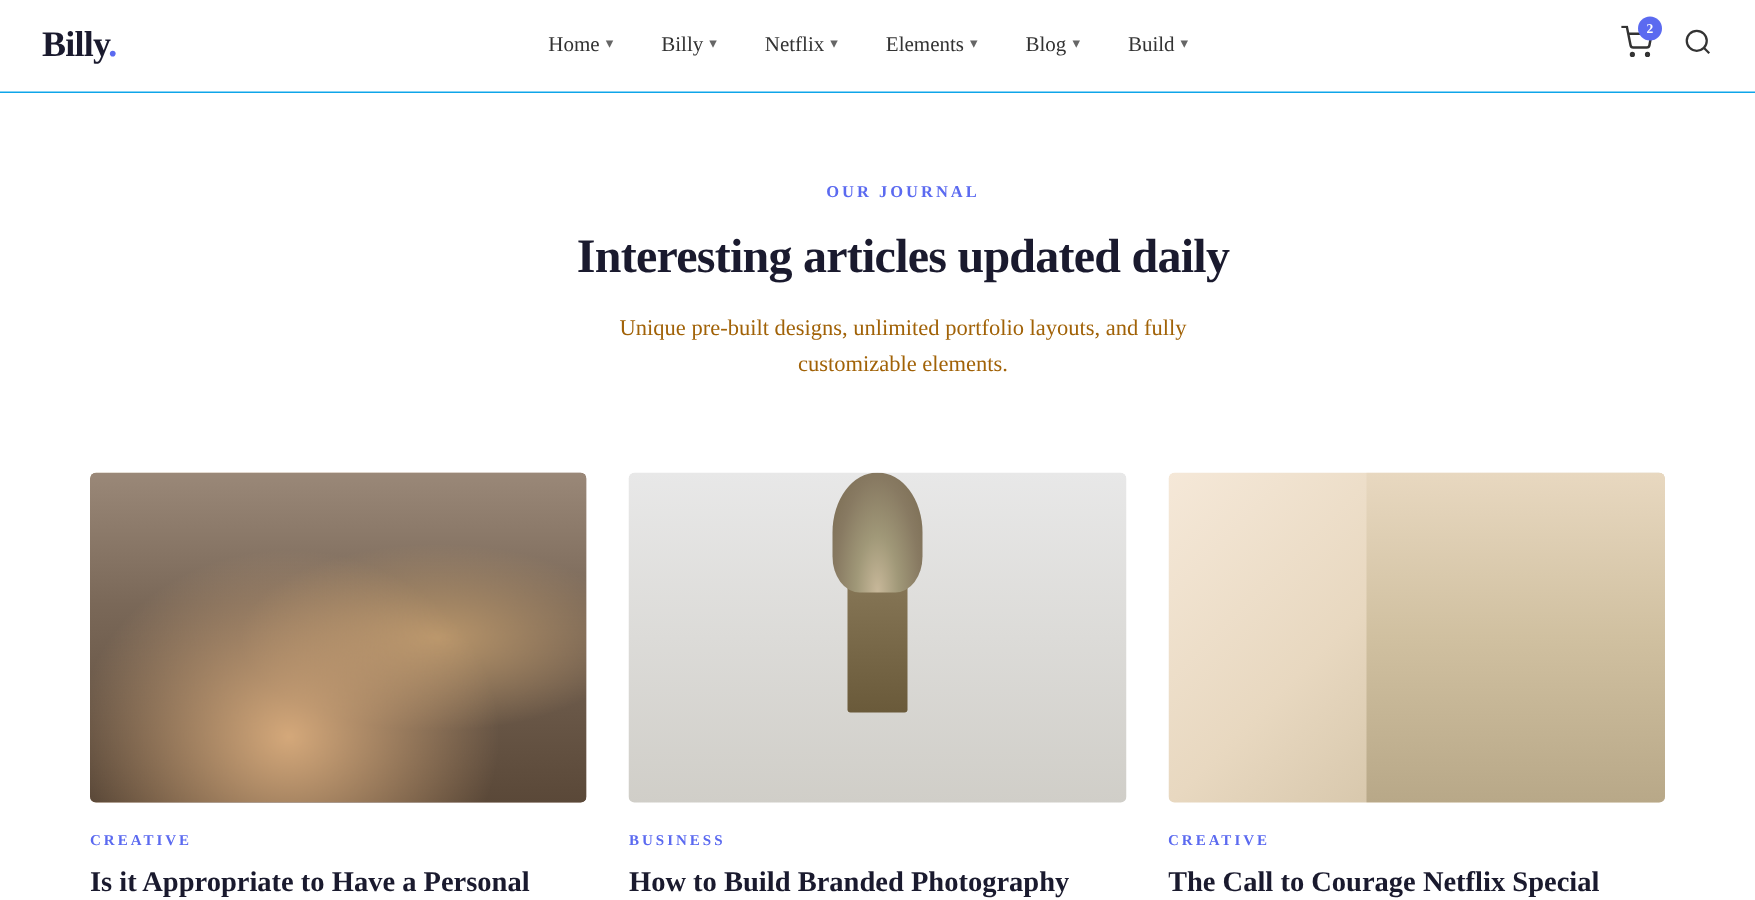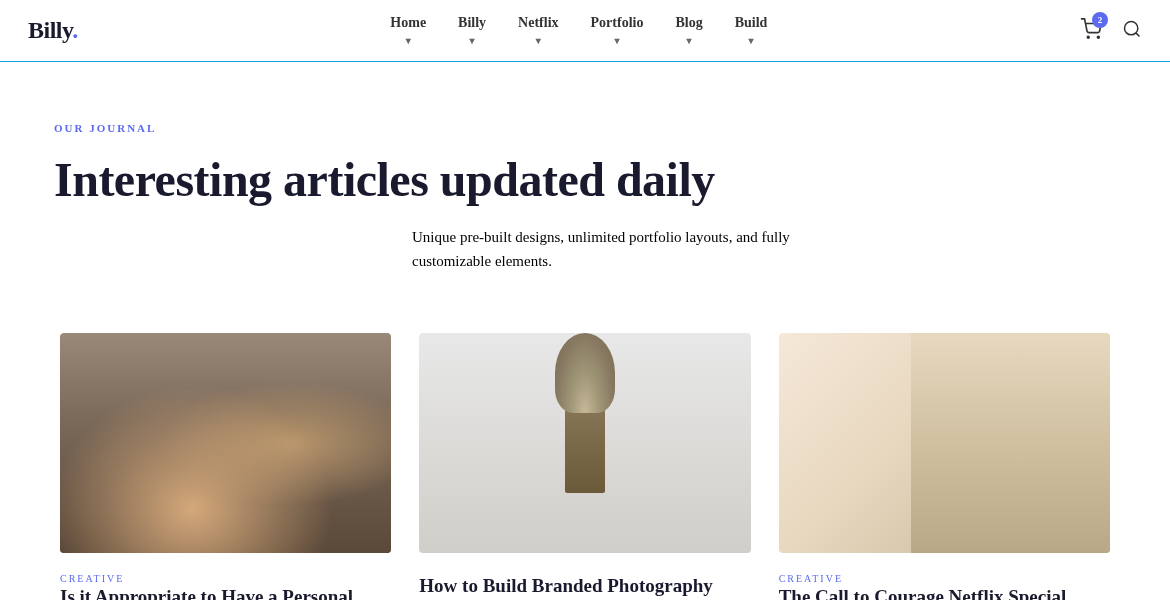--- a/index.html
+++ b/index.html
@@ -39,27 +39,26 @@
     }
 
     nav {
       display: flex;
       align-items: center;
       gap: 32px;
     }
 
     .nav-item {
       display: flex;
-      align-items: center;
+      align-items: flex-start;
       gap: 4px;
       font-size: 14px;
       color: #333;
       cursor: pointer;
-      font-weight: 700;
-      flex-direction: column;
+      font-weight: 400;
     }
 
     .nav-item .chevron {
       font-size: 10px;
       color: #666;
     }
 
     .header-icons {
       display: flex;
       align-items: center;
@@ -88,46 +87,46 @@
     }
 
     .search-icon-btn {
       cursor: pointer;
       font-size: 16px;
       color: #333;
     }
 
     
     .hero {
-      text-align: left;
+      text-align: center;
       padding: 60px 20px 40px;
       margin-left: 34px;
     }
 
     .hero-tag {
       font-size: 11px;
       font-weight: 700;
       letter-spacing: 2px;
       color: #5b6af0;
       text-transform: uppercase;
       margin-bottom: 18px;
     }
 
     .hero-title {
-      font-size: 48px;
+      font-size: 32px;
       font-weight: 700;
       color: #1a1a2e;
       letter-spacing: -0.5px;
       margin-bottom: 18px;
       font-family: Georgia, serif;
     }
 
     .hero-desc {
       font-size: 15px;
-      color: #000000;
+      color: #a16207;
       max-width: 380px;
       margin: 0 auto;
       line-height: 1.6;
     }
 
     
     .cards-section {
       padding: 20px 60px 40px;
     }
 
@@ -208,23 +207,24 @@
       width: 60%;
       background: linear-gradient(180deg, #e8d8c0 0%, #d0c0a0 50%, #b8a888 100%);
     }
 
     .card-body {
       padding: 20px 0 10px;
     }
 
     .card-category {
       font-size: 10px;
-      font-weight: 400;
+      font-weight: 700;
       letter-spacing: 2px;
       text-transform: uppercase;
+      margin-bottom: 10px;
     }
 
     .card-category.creative {
       color: #5b6af0;
     }
 
     .card-category.business {
       color: #5b6af0;
     }
 
@@ -253,21 +253,21 @@
       </div>
       <div class="nav-item">
         <span>Billy</span>
         <span class="chevron">▾</span>
       </div>
       <div class="nav-item">
         <span>Netflix</span>
         <span class="chevron">▾</span>
       </div>
       <div class="nav-item">
-        <span>Portfolio</span>
+        <span>Elements</span>
         <span class="chevron">▾</span>
       </div>
       <div class="nav-item">
         <span>Blog</span>
         <span class="chevron">▾</span>
       </div>
       <div class="nav-item">
         <span>Build</span>
         <span class="chevron">▾</span>
       </div>
@@ -304,20 +304,21 @@
       <div class="card-image img1"></div>
       <div class="card-body">
         <div class="card-category creative">CREATIVE</div>
         <div class="card-title">Is it Appropriate to Have a Personal Brand?</div>
 
       </div>
     </div>
       <div class="card">
       <div class="card-image img2"></div>
       <div class="card-body">
+        <div class="card-category business">BUSINESS</div>
         <div class="card-title">How to Build Branded Photography Studio?</div>
 
       </div>
     </div>
       <div class="card">
       <div class="card-image img3"></div>
       <div class="card-body">
         <div class="card-category creative">CREATIVE</div>
         <div class="card-title">The Call to Courage Netflix Special</div>
 

